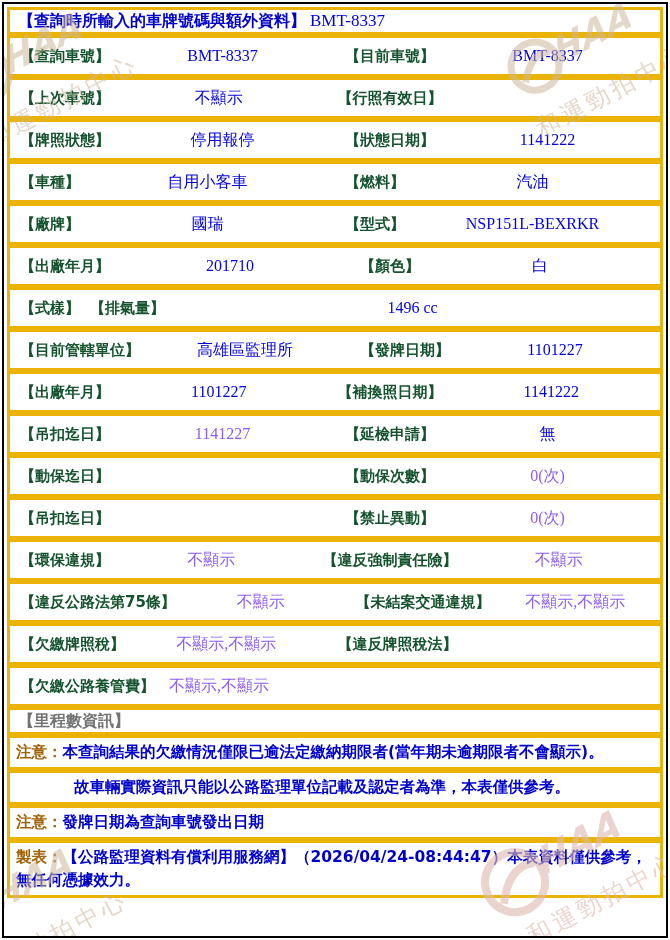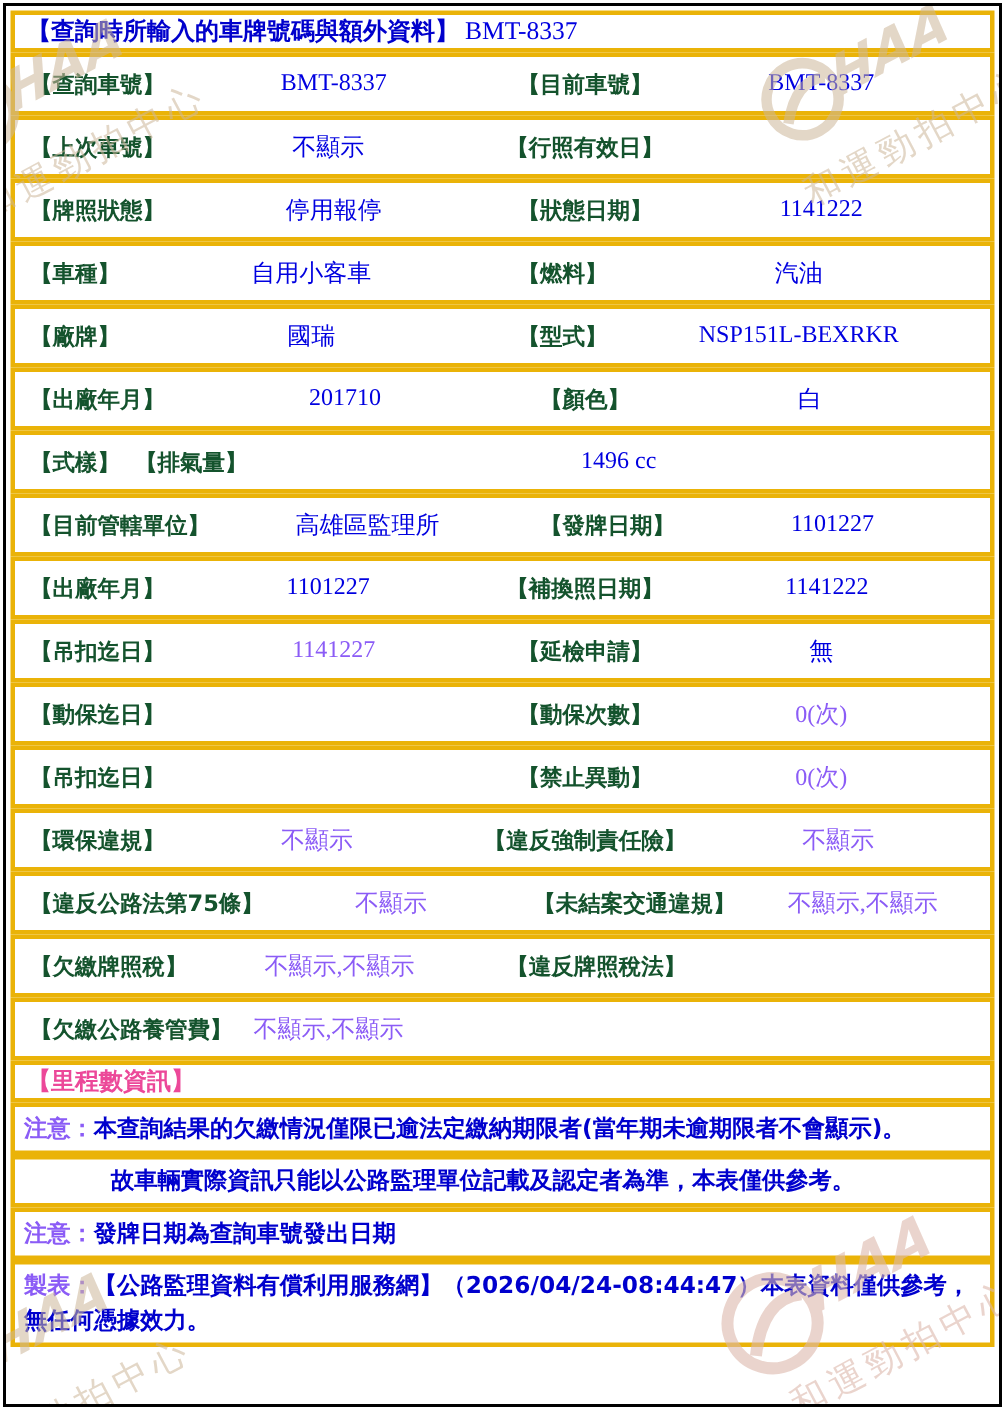--- a/index.html
+++ b/index.html
@@ -25,23 +25,23 @@
     font-family:"Liberation Serif","DejaVu Serif",serif; white-space:nowrap;
   }
   .cell-value.singleval { flex:0 0 auto; margin-left:14px; text-align:left; }
   .v-blue { color:#0000e0; }
   .v-red  { color:#8b5cf6; }
   .title-text { font-weight:bold; font-size:16px; color:#0000cc; padding-left:8px; }
   .title-plate {
     font-weight:normal; font-size:17px; color:#0000e0;
     font-family:"Liberation Serif","DejaVu Serif",serif; margin-left:4px;
   }
-  .section-text { font-weight:bold; font-size:16px; color:#ec4899; padding-left:8px; }
+  .section-text { font-weight:bold; font-size:16px; color:#737373; padding-left:8px; }
   .notice-line { font-weight:bold; font-size:15.5px; color:#0000cd; line-height:23px; }
-  .notice-line .prefix { color:#8b5cf6; }
+  .notice-line .prefix { color:#a16207; }
   .notice-indent { padding-left:58px; }
   
   .wm {
     position:absolute; width:200px; height:120px; pointer-events:none;
     transform:rotate(-28deg); opacity:0.55; z-index:5;
   }
   .wm svg { width:100%; height:100%; }
   .wm-tl { left:-52px; top:6px; }
   .wm-tr { left:498px; top:-4px; }
   .wm-bl { left:-62px; top:842px; }

